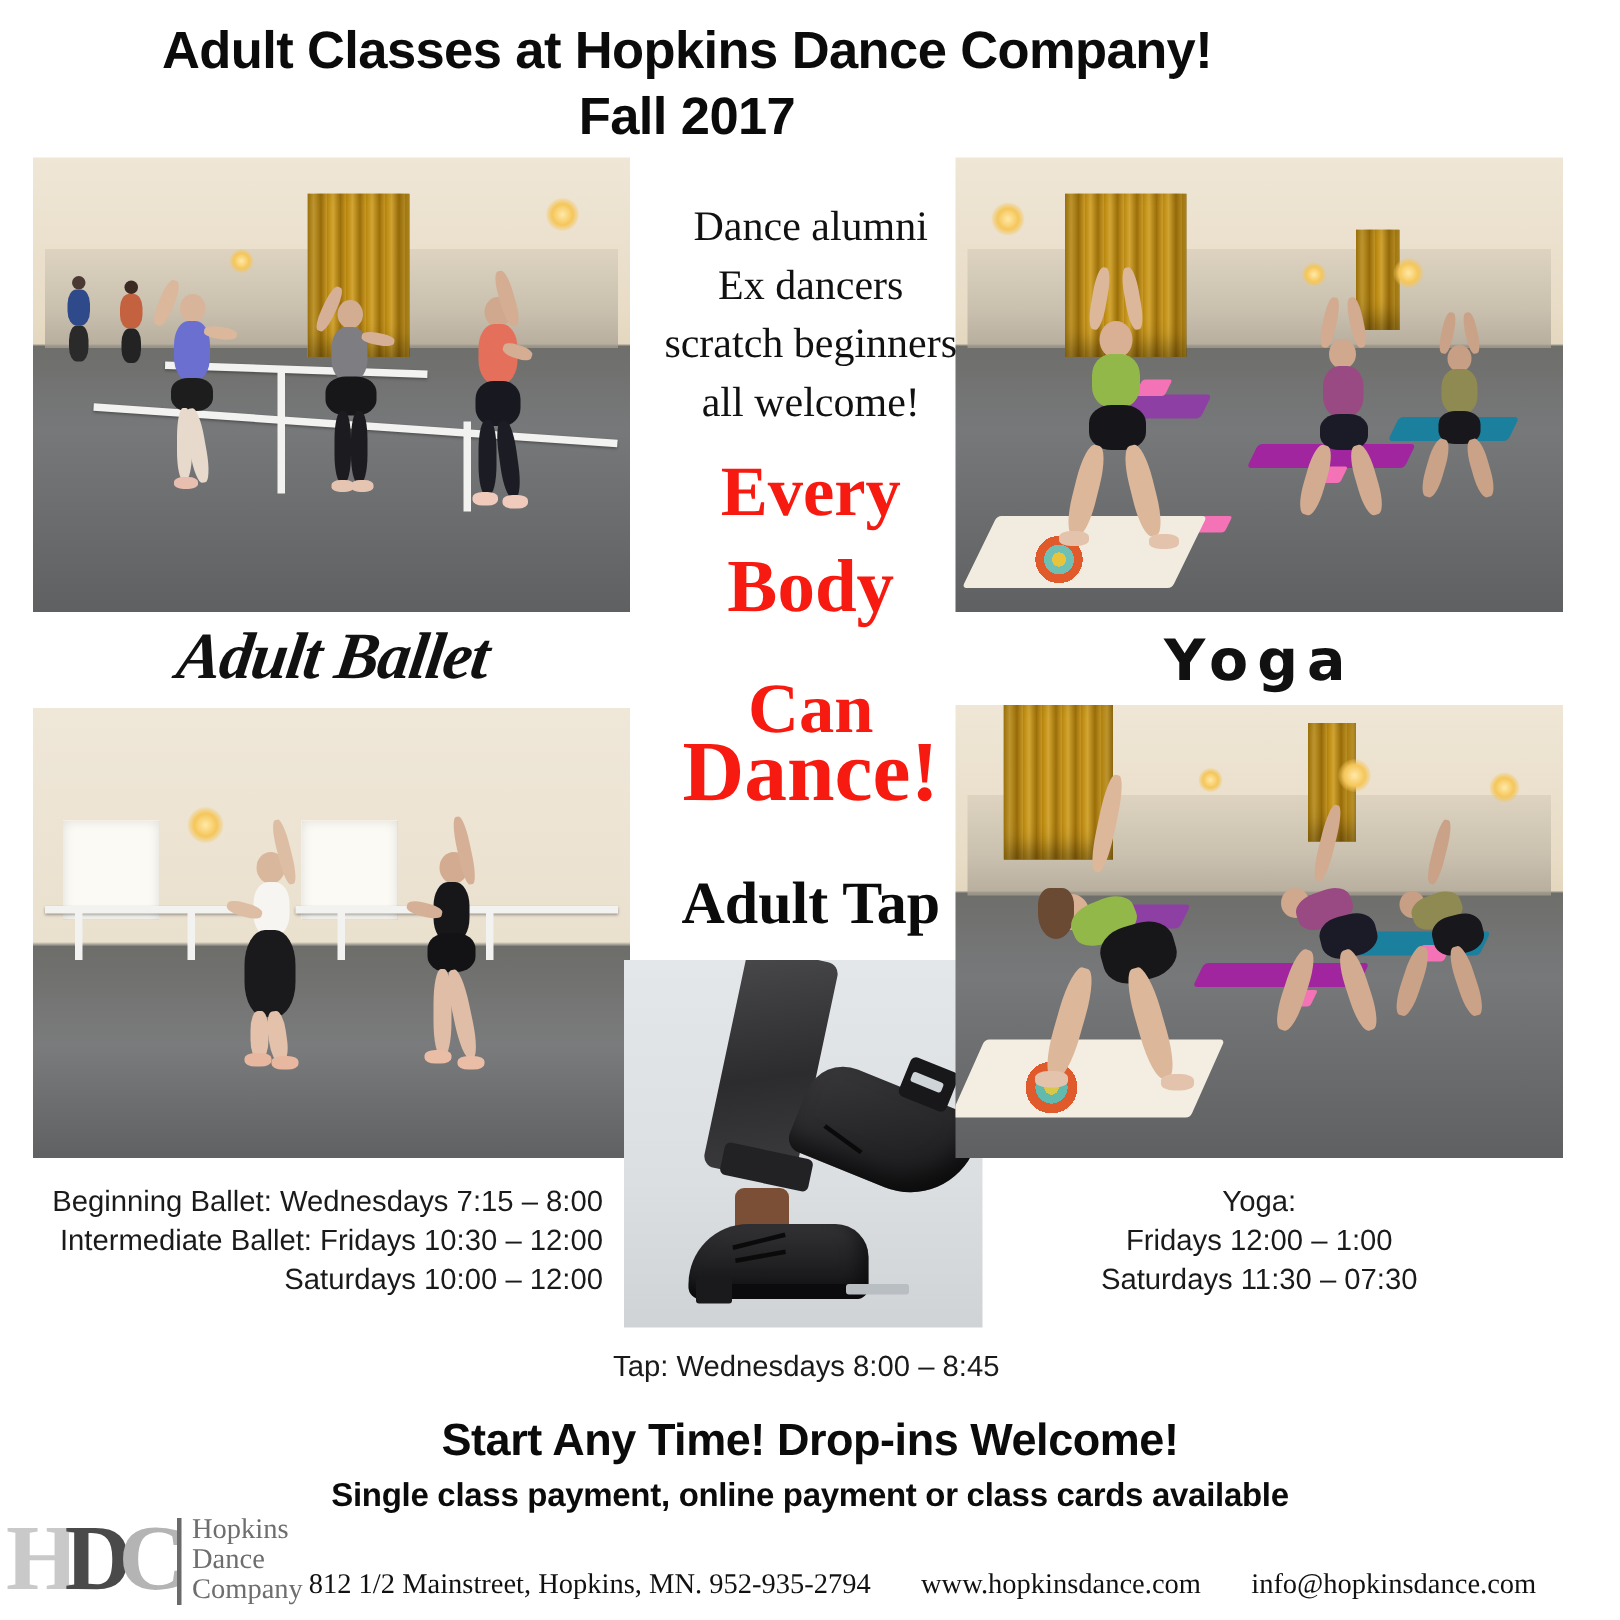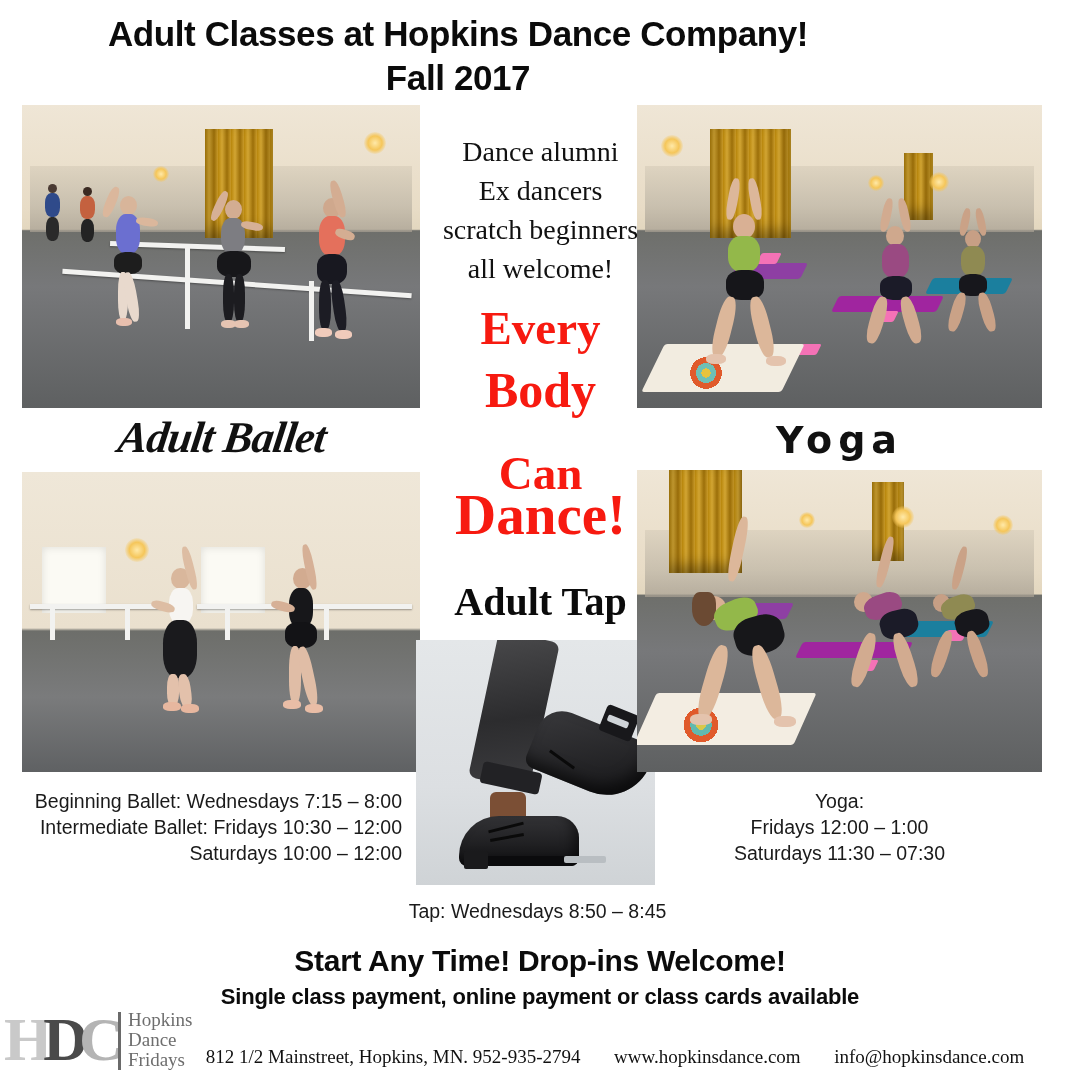--- a/index.html
+++ b/index.html
@@ -404,35 +404,35 @@
     <div>Saturdays 10:00 – 12:00</div>
   </div>
 
   <div class="sched" id="sched-yoga">
     <div>Yoga:</div>
     <div>Fridays 12:00 – 1:00</div>
     <div>Saturdays 11:30 – 07:30</div>
   </div>
 
   <div class="sched" id="sched-tap">
-    <div>Tap: Wednesdays 8:50 – 8:45</div>
+    <div>Tap: Wednesdays 8:00 – 8:45</div>
   </div>
 
   <div id="cta-sub">Single class payment, online payment or class cards available</div>
   <div id="cta-main">Start Any Time! Drop-ins Welcome!</div>
 
   <div id="logo">
     <div id="logo-mark">
       <span id="logo-h">H</span><span id="logo-d">D</span><span id="logo-c">C</span>
     </div>
     <div id="logo-divider"></div>
     <div id="logo-words">
       <div>Hopkins</div>
       <div>Dance</div>
-      <div>Fridays</div>
+      <div>Company</div>
     </div>
   </div>
 
   <div id="footer-contact">
     <span>812 1/2 Mainstreet, Hopkins, MN. 952-935-2794</span>
     <span class="gap-sm"></span>
     <span>www.hopkinsdance.com</span>
     <span class="gap-sm"></span>
     <span>info@hopkinsdance.com</span>
   </div>

